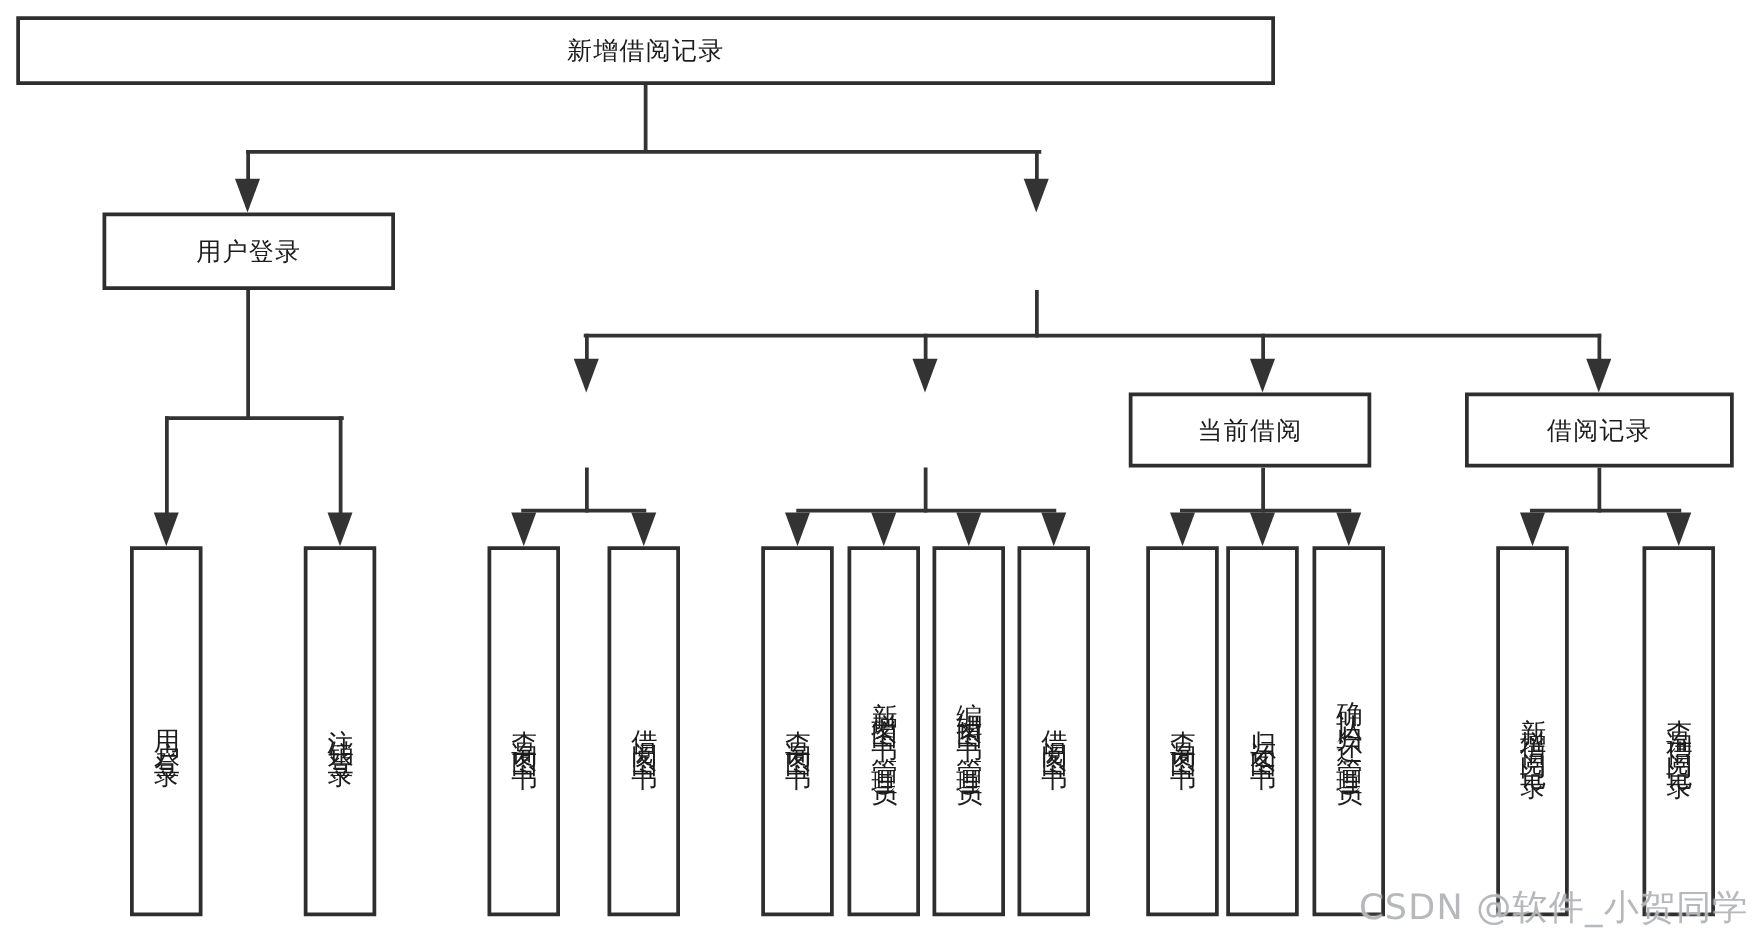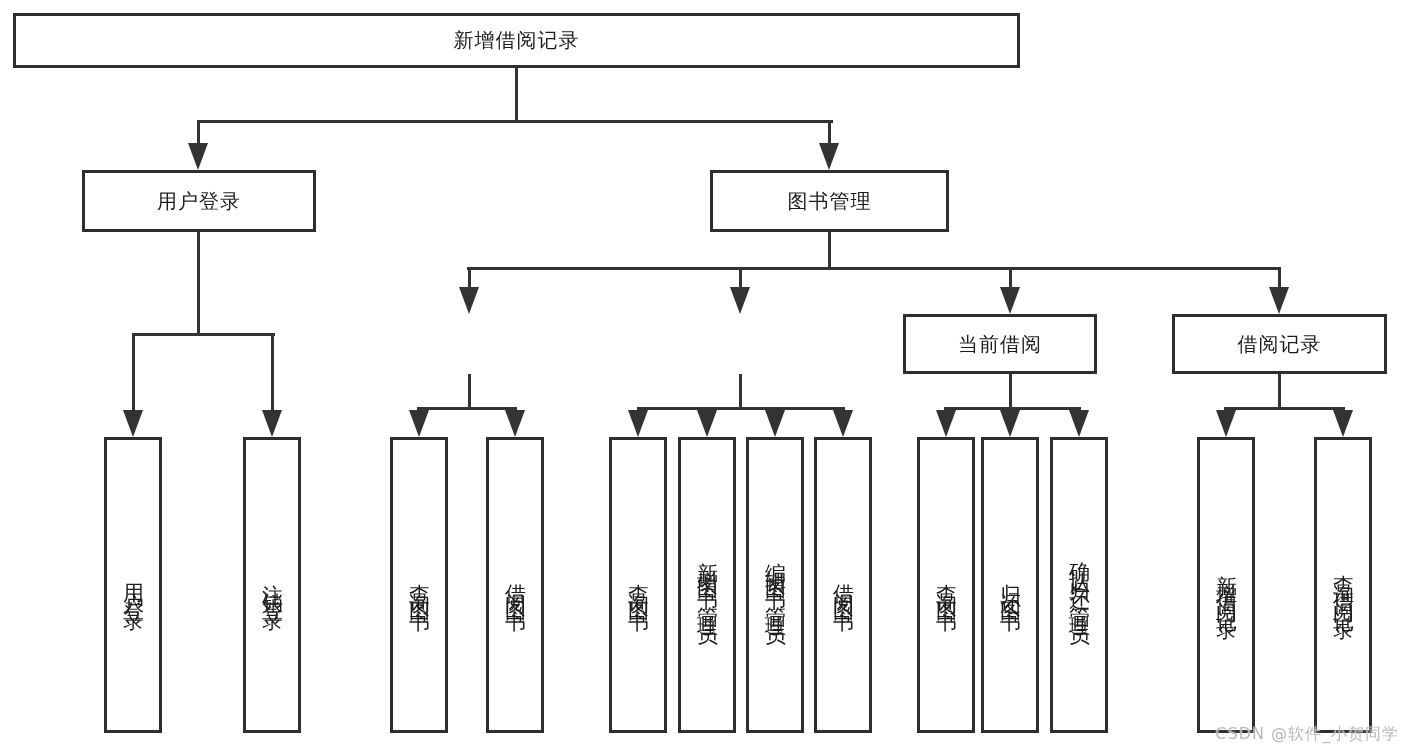--- a/index.html
+++ b/index.html
@@ -48,21 +48,21 @@
     height: 0;
     border-left: 10px solid transparent;
     border-right: 10px solid transparent;
     border-top: 27px solid #333333;
     z-index: 1;
   }
   .watermark {
     position: absolute;
     right: 6px;
     bottom: 2px;
-    font-size: 16px;
+    font-size: 28px;
     color: rgba(175, 176, 181, 0.9);
     letter-spacing: 1px;
     text-shadow: 0 0 2px #ffffff;
     z-index: 5;
     white-space: nowrap;
   }
 </style>
 </head>
 <body>
 
@@ -74,23 +74,20 @@
 
   <div class="line" style="left:515px; top:68px; width:3px; height:52px;"></div>
   <div class="line" style="left:197px; top:120px; width:636px; height:3px;"></div>
   <div class="line" style="left:197px; top:120px; width:3px; height:27px;"></div>
   <div class="arrow" style="left:188px; top:143px;"></div>
   <div class="line" style="left:828px; top:120px; width:3px; height:27px;"></div>
   <div class="arrow" style="left:819px; top:143px;"></div>
 
   <div class="node" style="left:82px; top:170px; width:234px; height:62px;">
     <span>用户登录</span>
-  </div>
-  <div class="node" style="left:710px; top:170px; width:239px; height:62px;">
-    <span>图书管理</span>
   </div>
 
   <div class="line" style="left:197px; top:232px; width:3px; height:104px;"></div>
   <div class="line" style="left:132px; top:333px; width:143px; height:3px;"></div>
   <div class="line" style="left:132px; top:333px; width:3px; height:80px;"></div>
   <div class="arrow" style="left:123px; top:410px;"></div>
   <div class="line" style="left:271px; top:333px; width:3px; height:80px;"></div>
   <div class="arrow" style="left:262px; top:410px;"></div>
 
   <div class="line" style="left:828px; top:232px; width:3px; height:38px;"></div>

